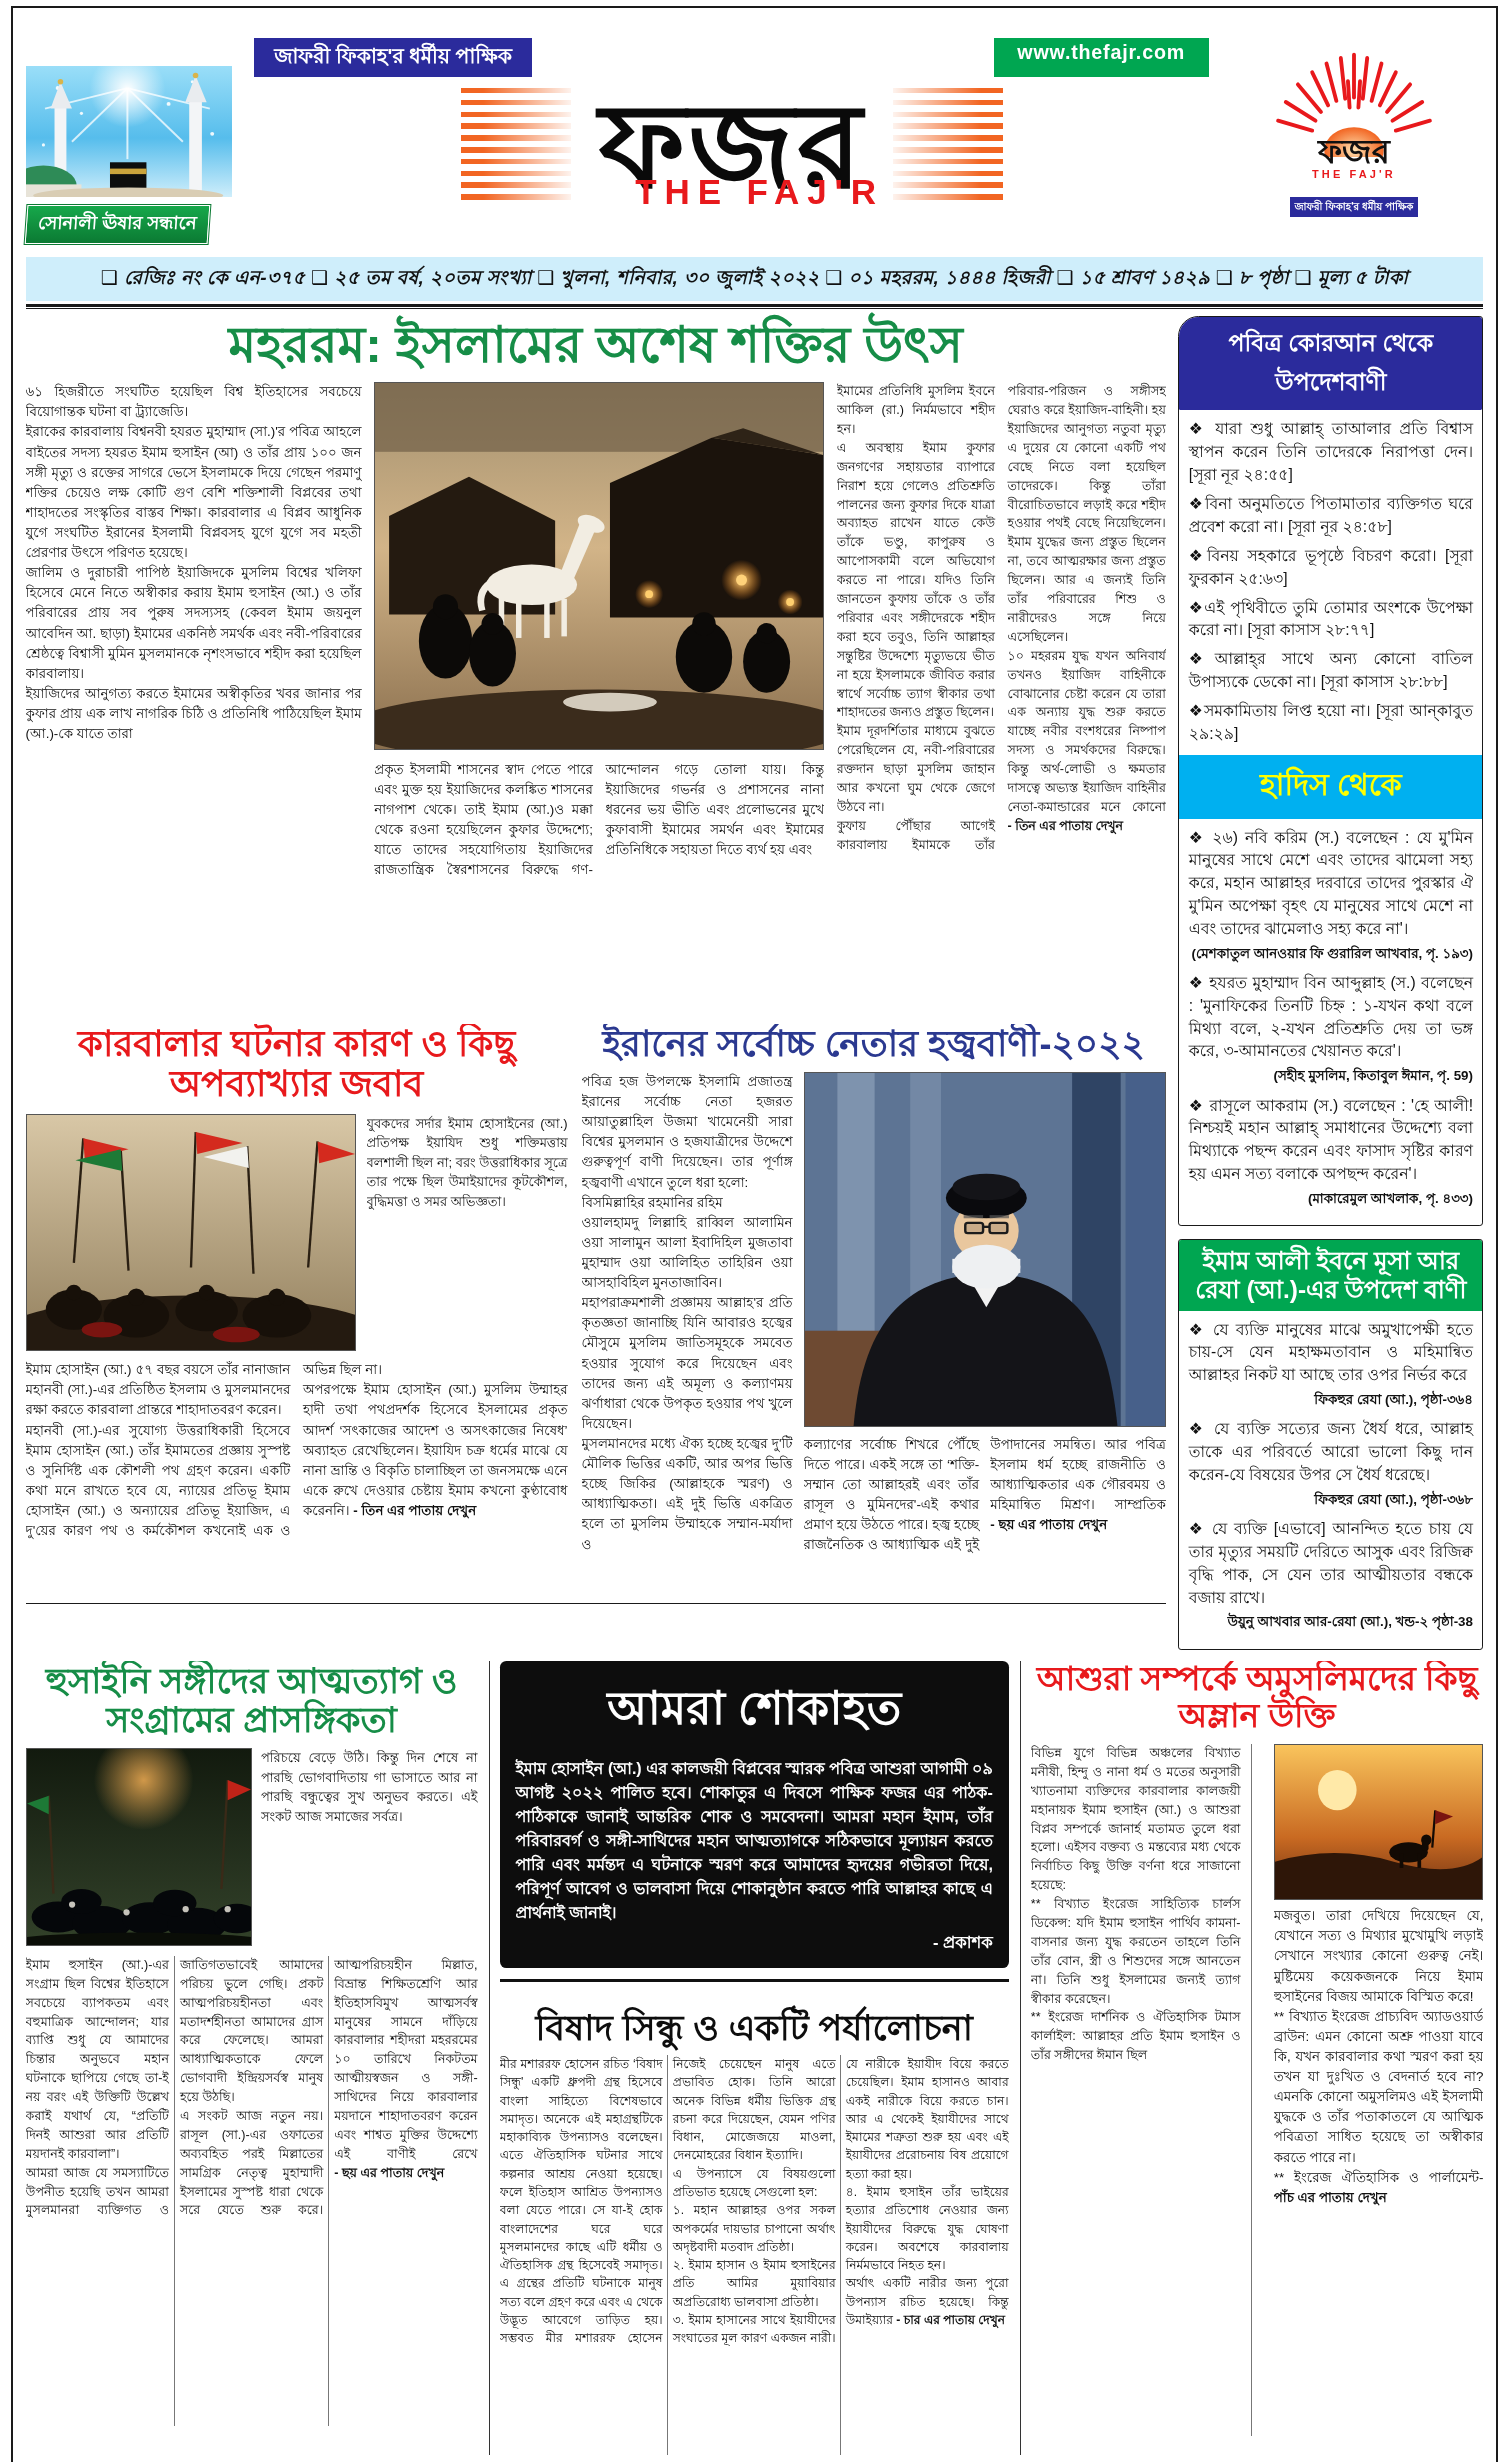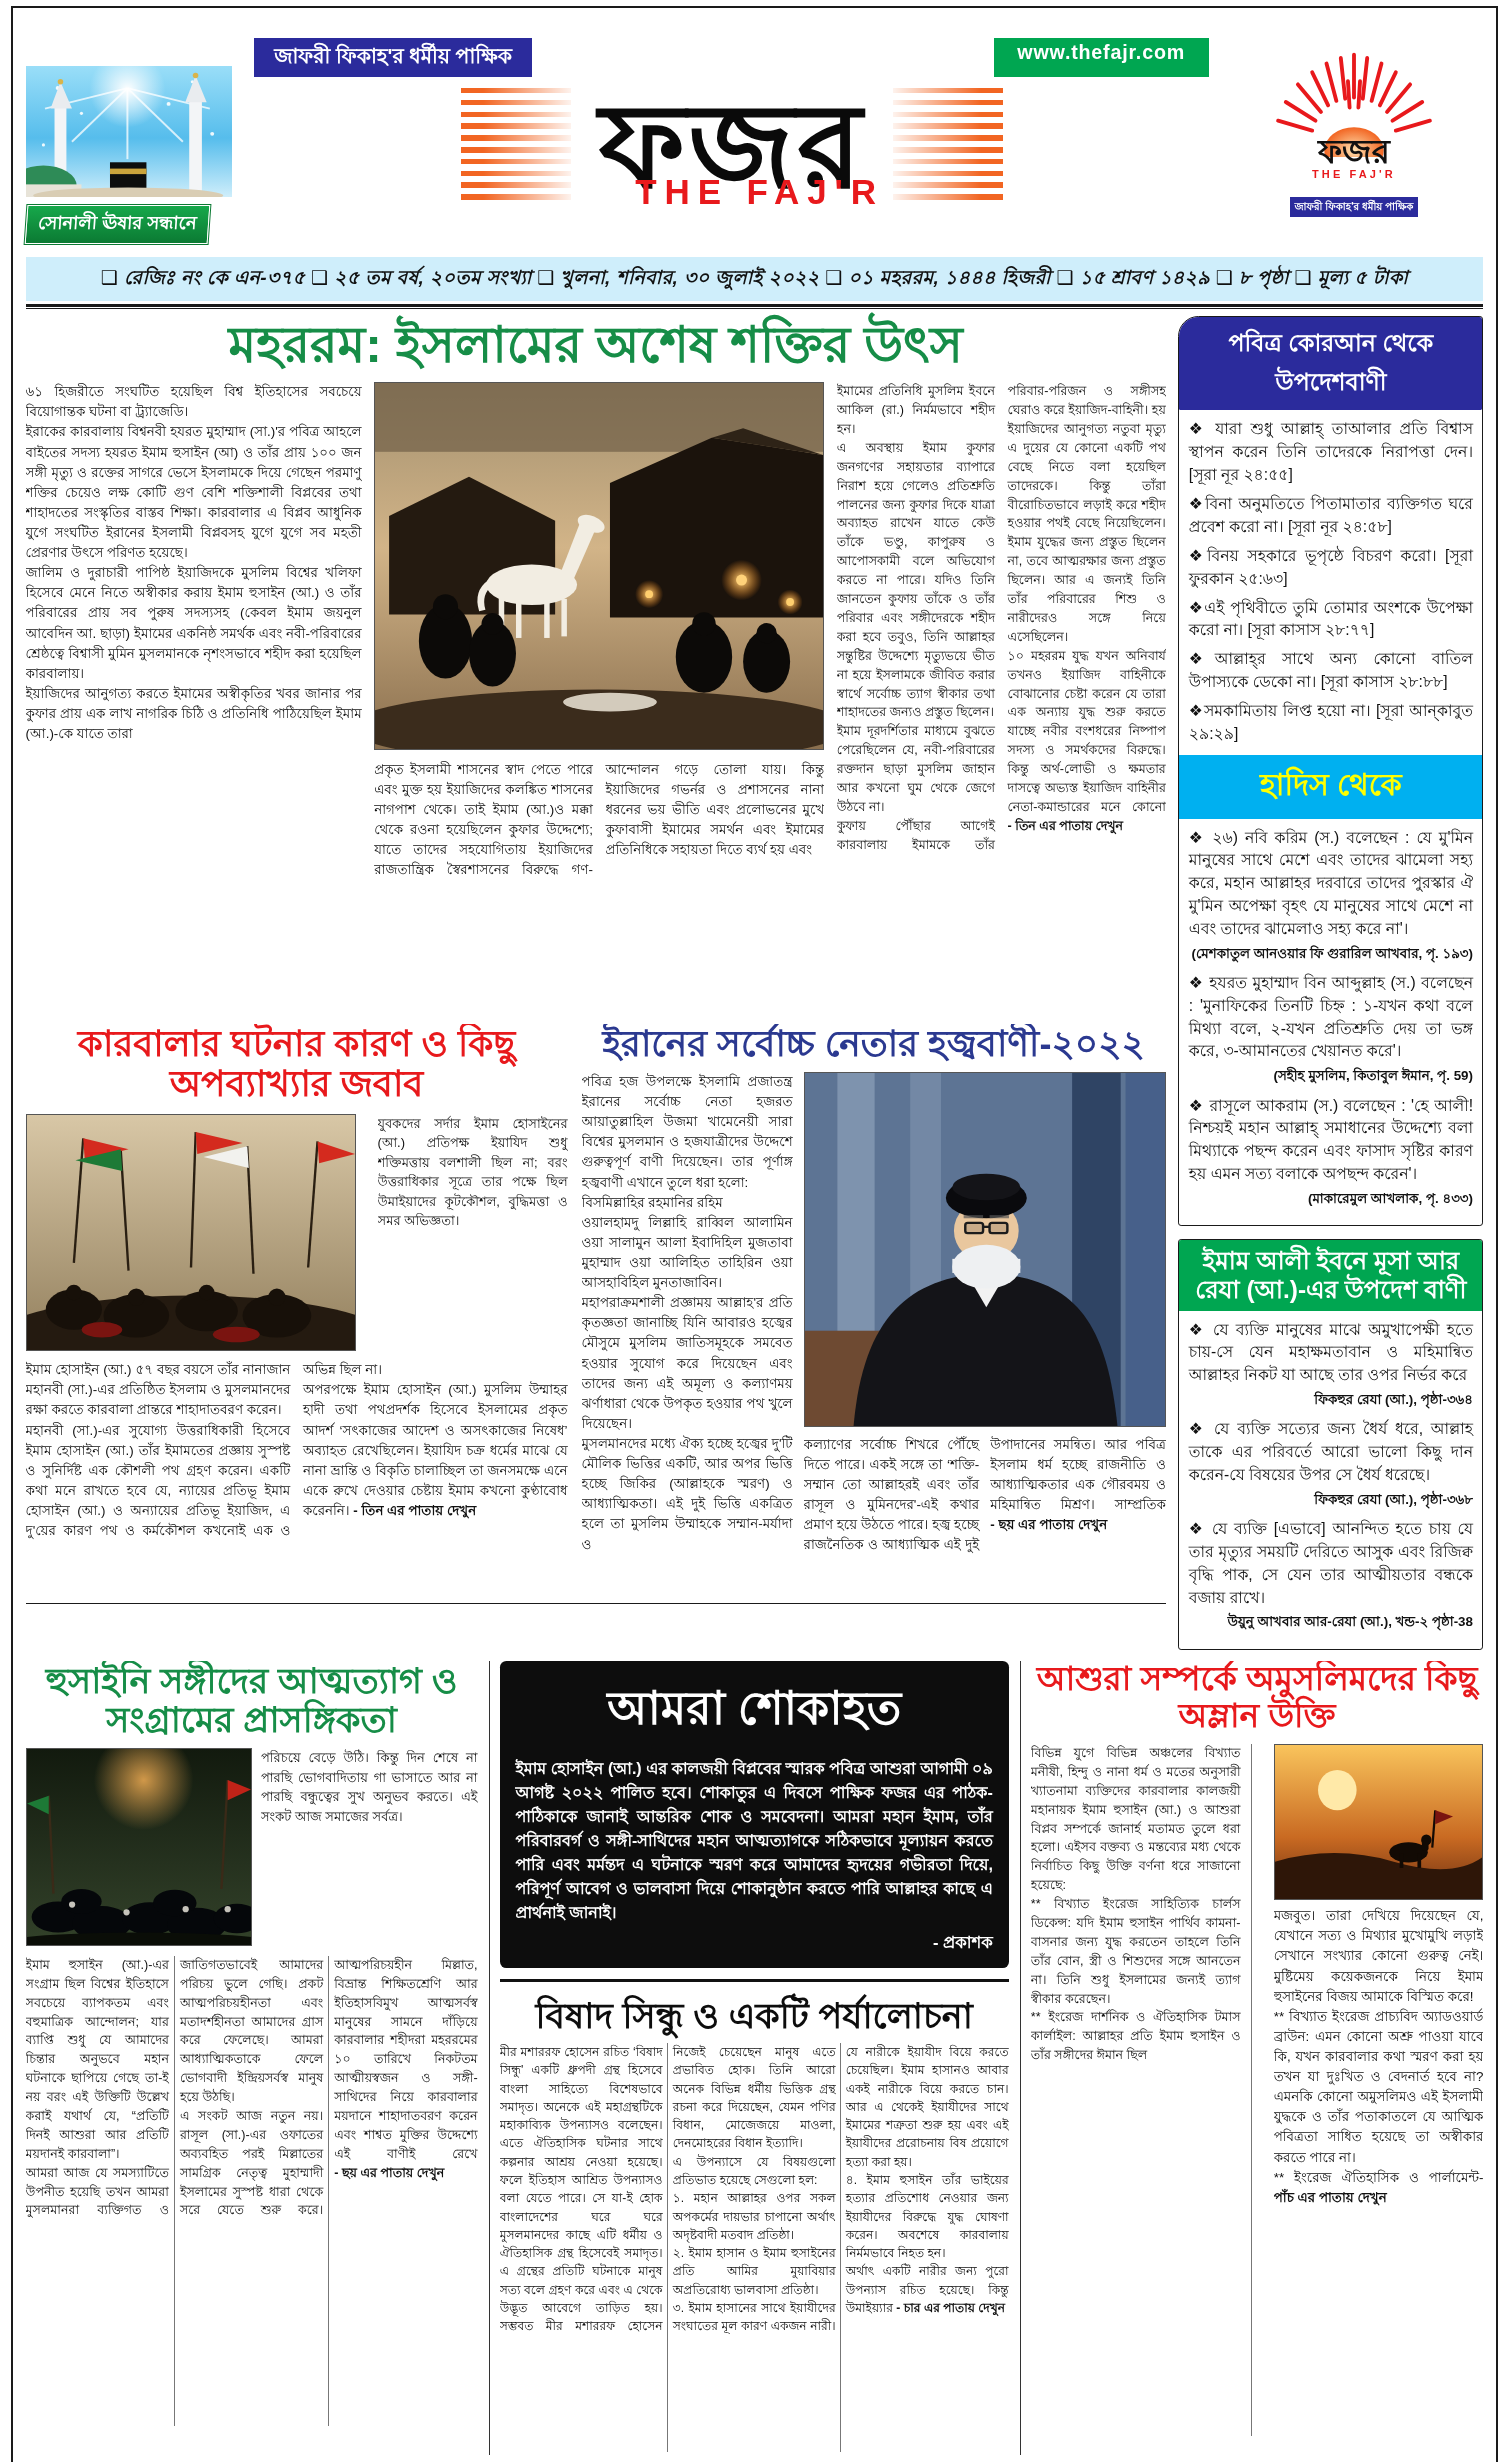--- a/index.html
+++ b/index.html
@@ -49,21 +49,21 @@
   .bodytext { font-size: 13.4px; line-height: 1.5; text-align: justify; white-space: pre-line; overflow: hidden; }
   .lead-col1 { height: 100%; }
   .karbala-photo { width: 450px; height: 368px; display: block; border: 0.8px solid #555; }
   .lead-mid-cols { column-count: 2; column-gap: 12.6px; height: 248px; margin-top: 9.4px; }
   .lead-right-cols { column-count: 2; column-gap: 12.6px; height: 100%; font-size: 12.6px; }
   .cont { font-weight: 900; white-space: nowrap; }
   
   .mid-band { display: grid; grid-template-columns: 542px 1fr; gap: 14px; margin-top: 12.6px; height: 580px; overflow: hidden; border-bottom: 1.6px solid #1a1a1a; padding-bottom: 7.9px; }
   .sec-headline { text-align: center; font-weight: 900; line-height: 1.12; }
   .karb-headline { color: #e8191c; font-size: 36px; margin-bottom: 9.4px; }
-  .karb-row { display: flex; gap: 22px; }
+  .karb-row { display: flex; gap: 11px; }
   .battle-photo { width: 330px; height: 237px; display: block; border: 0.8px solid #555; flex: none; }
   .karb-side { font-size: 13px; }
   .karb-cols { column-count: 2; column-gap: 12.6px; height: 230px; margin-top: 9.4px; }
   .iran-headline { color: #2b3990; font-size: 36px; margin-bottom: 7.9px; }
   .iran-row { display: flex; gap: 11px; }
   .iran-left { width: 211px; flex: none; height: 495px; }
   .khamenei-photo { width: 100%; height: 355px; display: block; border: 0.8px solid #555; }
   .iran-cols { column-count: 2; column-gap: 11px; height: 132px; margin-top: 7.9px; }
   
   .sidebar { font-size: 15.7px; }
@@ -79,21 +79,21 @@
   .bottom-band > div + div { border-left: 0.8px solid #333; padding-left: 10.2px; }
   .hus-headline { color: #168d47; font-size: 35px; margin-bottom: 9.4px; }
   .hus-row { display: flex; gap: 9.4px; }
   .mourn-photo { width: 226px; height: 198px; display: block; border: 0.8px solid #555; flex: none; }
   .hus-side { font-size: 13px; }
   .hus-cols { column-count: 3; column-gap: 11px; column-rule: 0.8px solid #777; height: 470px; margin-top: 9.4px; font-size: 12.6px; }
   .mourn-box { background: #0d0d0d; color: #fff; border-radius: 6.3px; padding: 12.6px 15.7px 11px 15.7px; }
   .mourn-title { text-align: center; font-size: 46px; font-weight: 900; margin-bottom: 7.9px; }
   .mourn-body { font-size: 16px; font-weight: bold; line-height: 1.5; text-align: justify; }
   .mourn-sign { text-align: right; font-size: 16.5px; font-weight: 900; margin-top: 4.7px; }
-  .bishad-headline { color: #0d0d0d; font-size: 35px; margin: 11px 0 7.9px 0; border-top: 3.1px solid #111; padding-top: 14px; }
+  .bishad-headline { color: #0d0d0d; font-size: 35px; margin: 11px 0 7.9px 0; border-top: 3.1px solid #111; padding-top: 26px; }
   .bishad-cols { column-count: 3; column-gap: 10.2px; column-rule: 0.8px solid #777; height: 409px; font-size: 12.2px; }
   .ash-headline { color: #e8191c; font-size: 33px; margin-bottom: 9.4px; }
   .ash-row { display: flex; gap: 10.2px; height: 692px; overflow: hidden; }
   .ash-col { flex: 1; font-size: 12.6px; }
   .ash-col + .ash-col { border-left: 0.8px solid #777; padding-left: 22px; }
   .desert-photo { width: 100%; height: 156px; display: block; border: 0.8px solid #555; margin-bottom: 6.3px; }
 </style>
 </head>
 <body>
 

